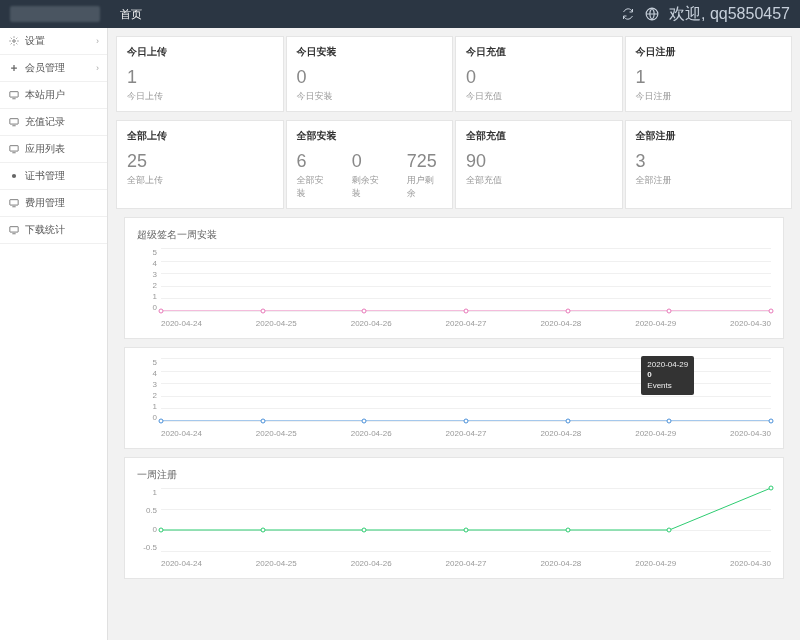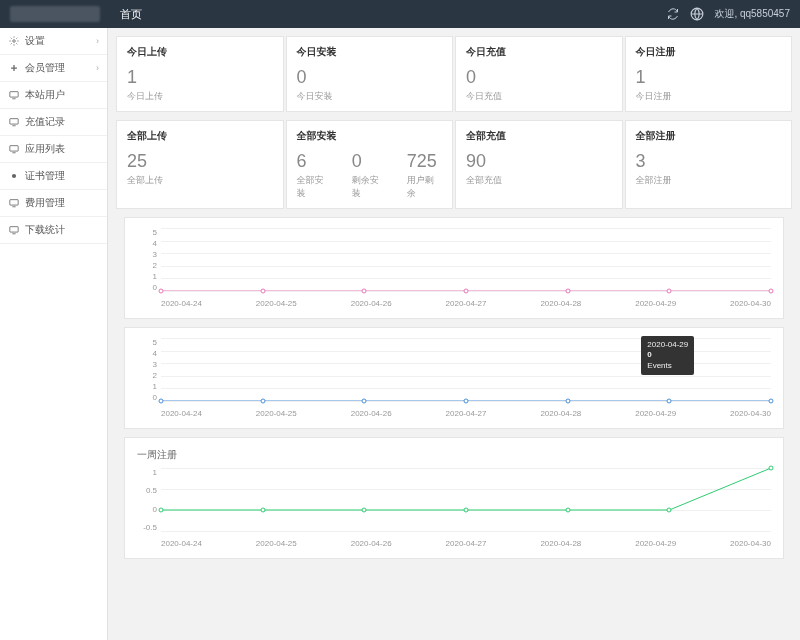--- a/index.html
+++ b/index.html
@@ -2,21 +2,21 @@
 <html><head>
 <meta charset="utf-8">
 <style>
 * { margin: 0; padding: 0; box-sizing: border-box; }
 body { font-family: "Microsoft YaHei", Arial, sans-serif; font-size: 11px; background: #f2f2f2; color: #333; }
 .header { background: #2b3643; height: 28px; display: flex; align-items: center; padding: 0 10px; color: #c6cfda; }
 .logo { width: 90px; height: 16px; background: #4a5561; border-radius: 2px; margin-right: 20px; filter: blur(1px); }
 .nav-home { color: #fff; font-size: 11px; }
 .header-right { margin-left: auto; display: flex; align-items: center; gap: 10px; }
 .refresh-icon, .globe-icon { width: 14px; height: 14px; display: inline-flex; align-items: center; justify-content: center; }
-.welcome { font-size: 10px; }
+.welcome { font-size: 16px; }
 .layout { display: flex; }
 .sidebar { width: 108px; background: #fff; border-right: 1px solid #e0e0e0; min-height: 612px; }
 .side-item { display: flex; align-items: center; padding: 6px 8px; border-bottom: 1px solid #f0f0f0; cursor: pointer; font-size: 10px; color: #555; position: relative; }
 .side-icon { width: 12px; height: 12px; margin-right: 5px; display: inline-flex; align-items: center; justify-content: center; }
 .side-arrow { margin-left: auto; font-size: 9px; color: #aaa; }
 .main { flex: 1; padding: 8px; }
 .cards-row { display: flex; gap: 2px; margin-bottom: 8px; }
 .card { background: #fff; border: 1px solid #e5e5e5; padding: 8px 10px; flex: 1; }
 .card-title { font-size: 10px; color: #333; font-weight: bold; margin-bottom: 8px; }
 .card-body { display: flex; gap: 20px; }
@@ -211,20 +211,21 @@
           <div class="card-body">
             <div class="stat">
               <span class="stat-val">3</span>
               <span class="stat-lbl">全部注册</span>
             </div>
           </div>
         </div>
       </div>
     <div id="charts">
         <div class="chart-card">
+          <div class="chart-title">超级签名一周安装</div>
           <div class="chart-area">
             <div class="y-axis">
               <span>5</span>
               <span>4</span>
               <span>3</span>
               <span>2</span>
               <span>1</span>
               <span>0</span>
             </div>
             <div class="plot">

